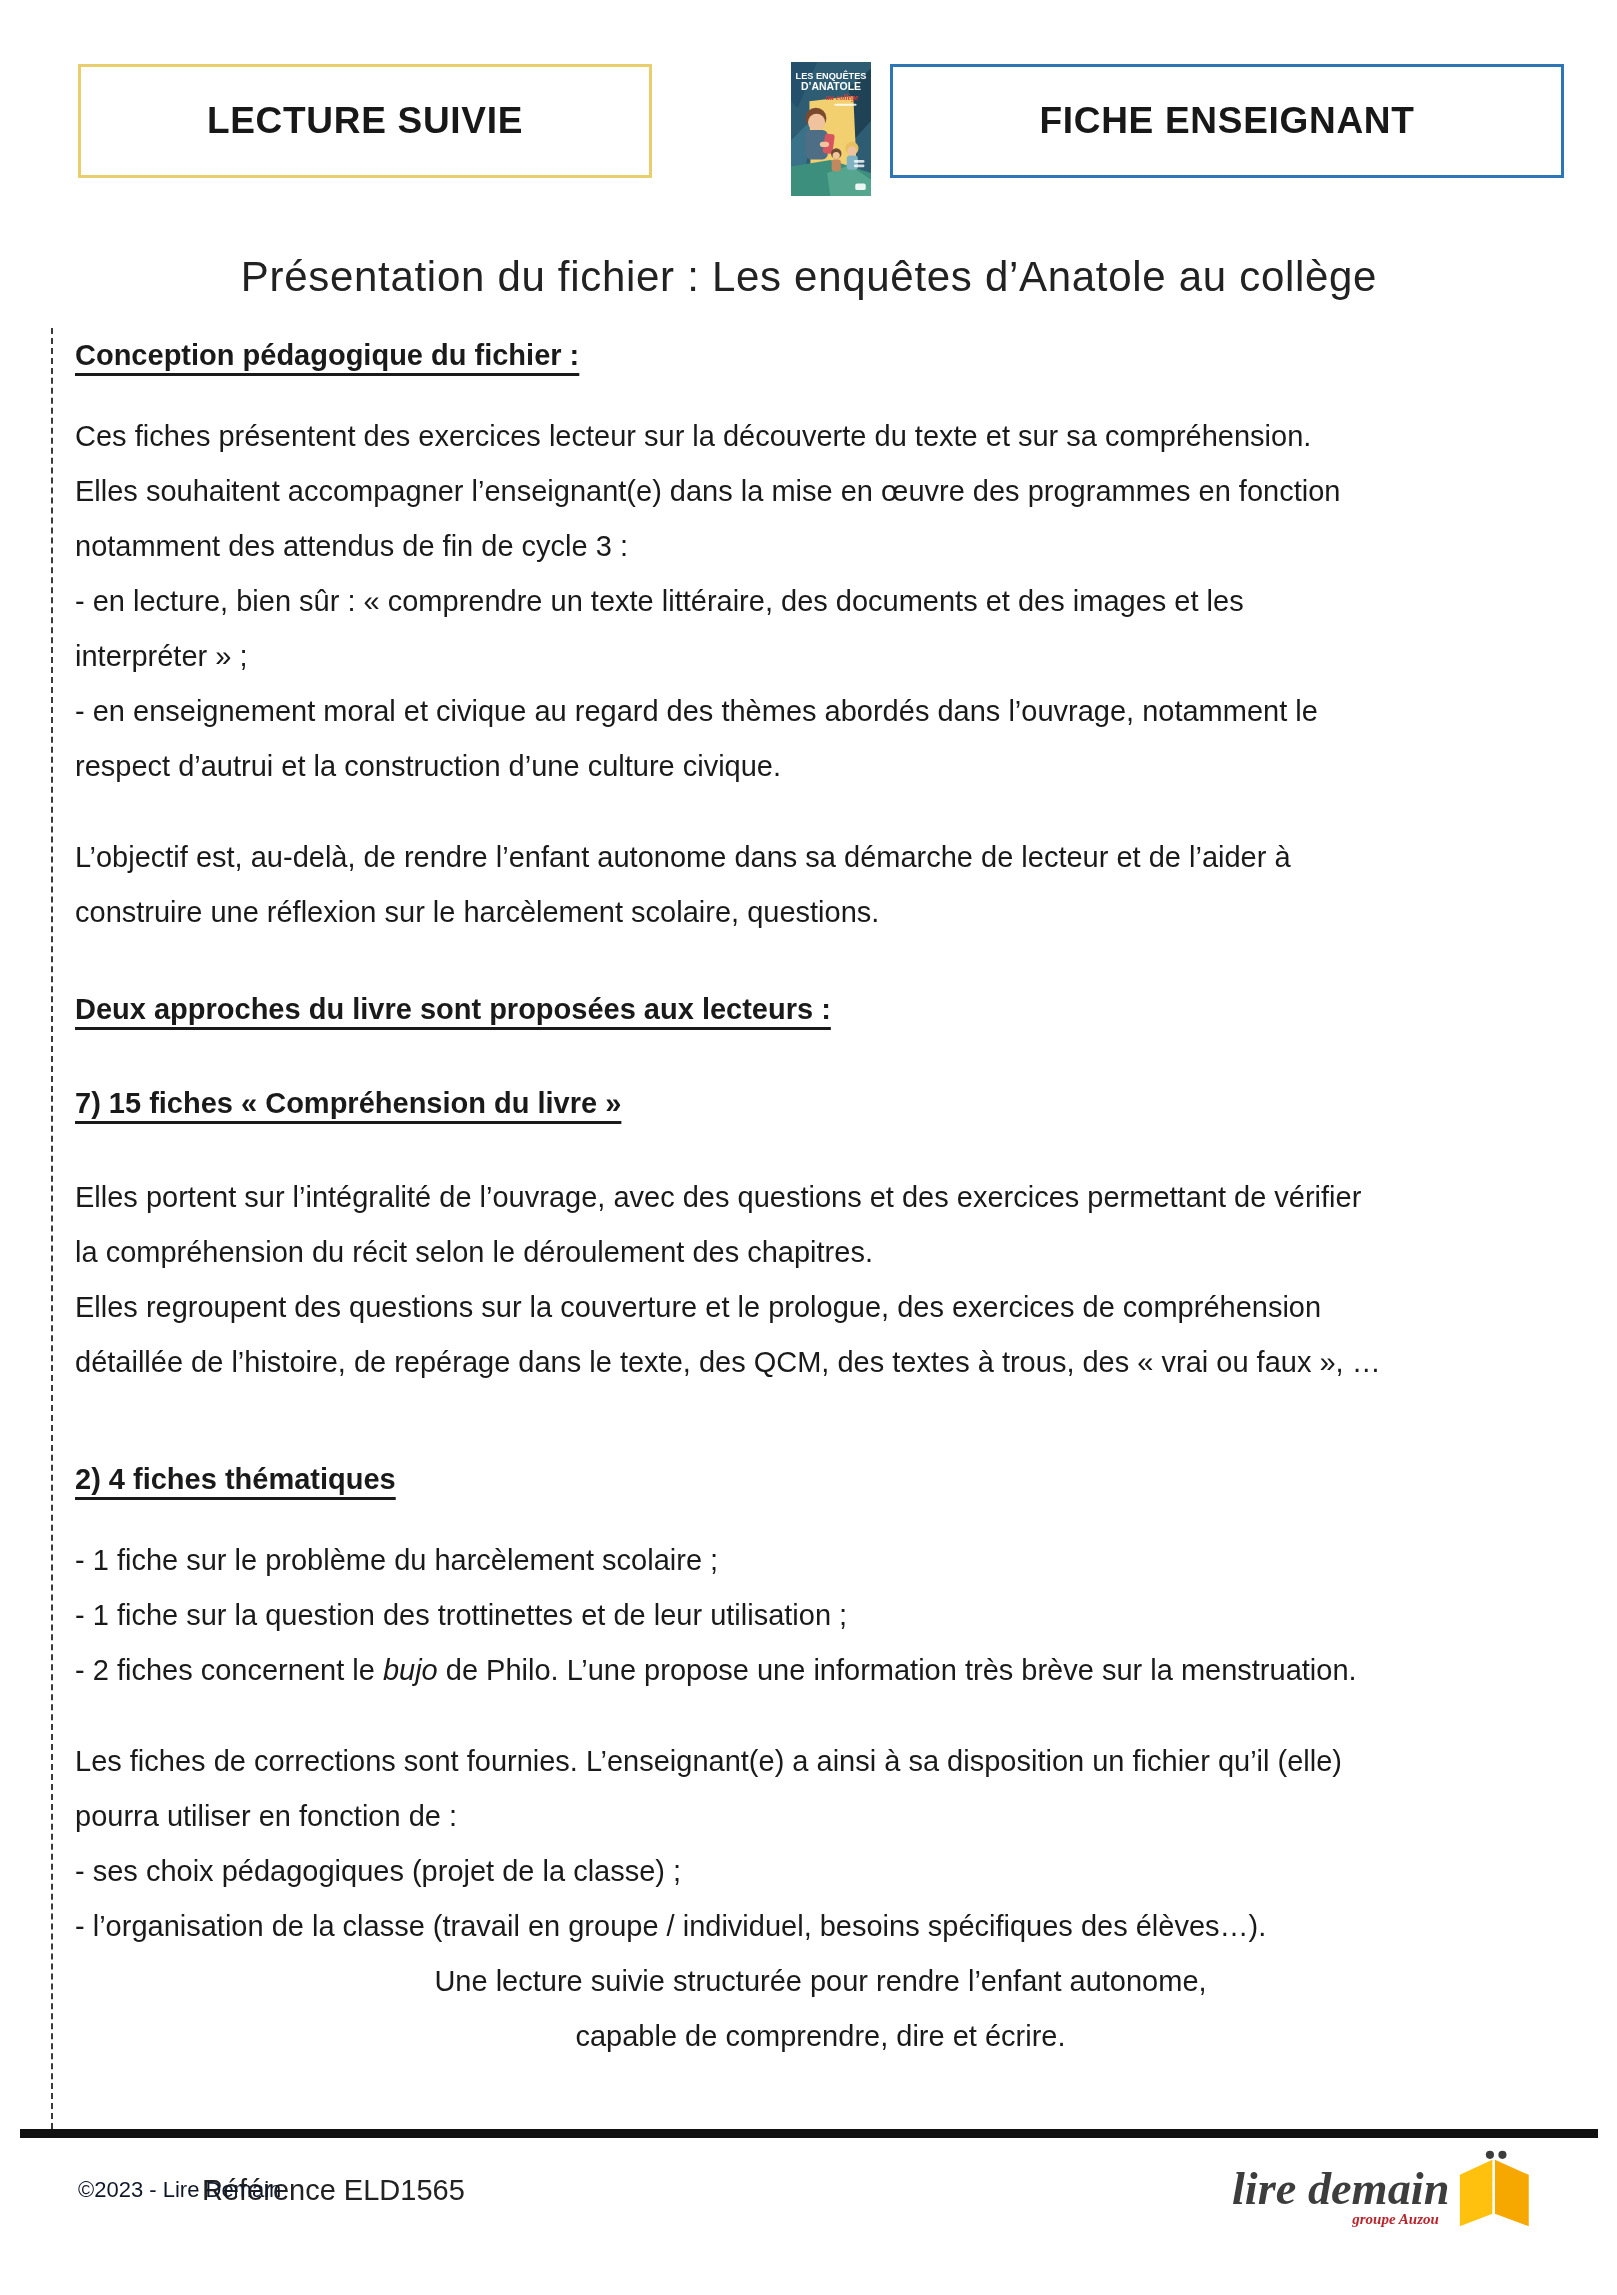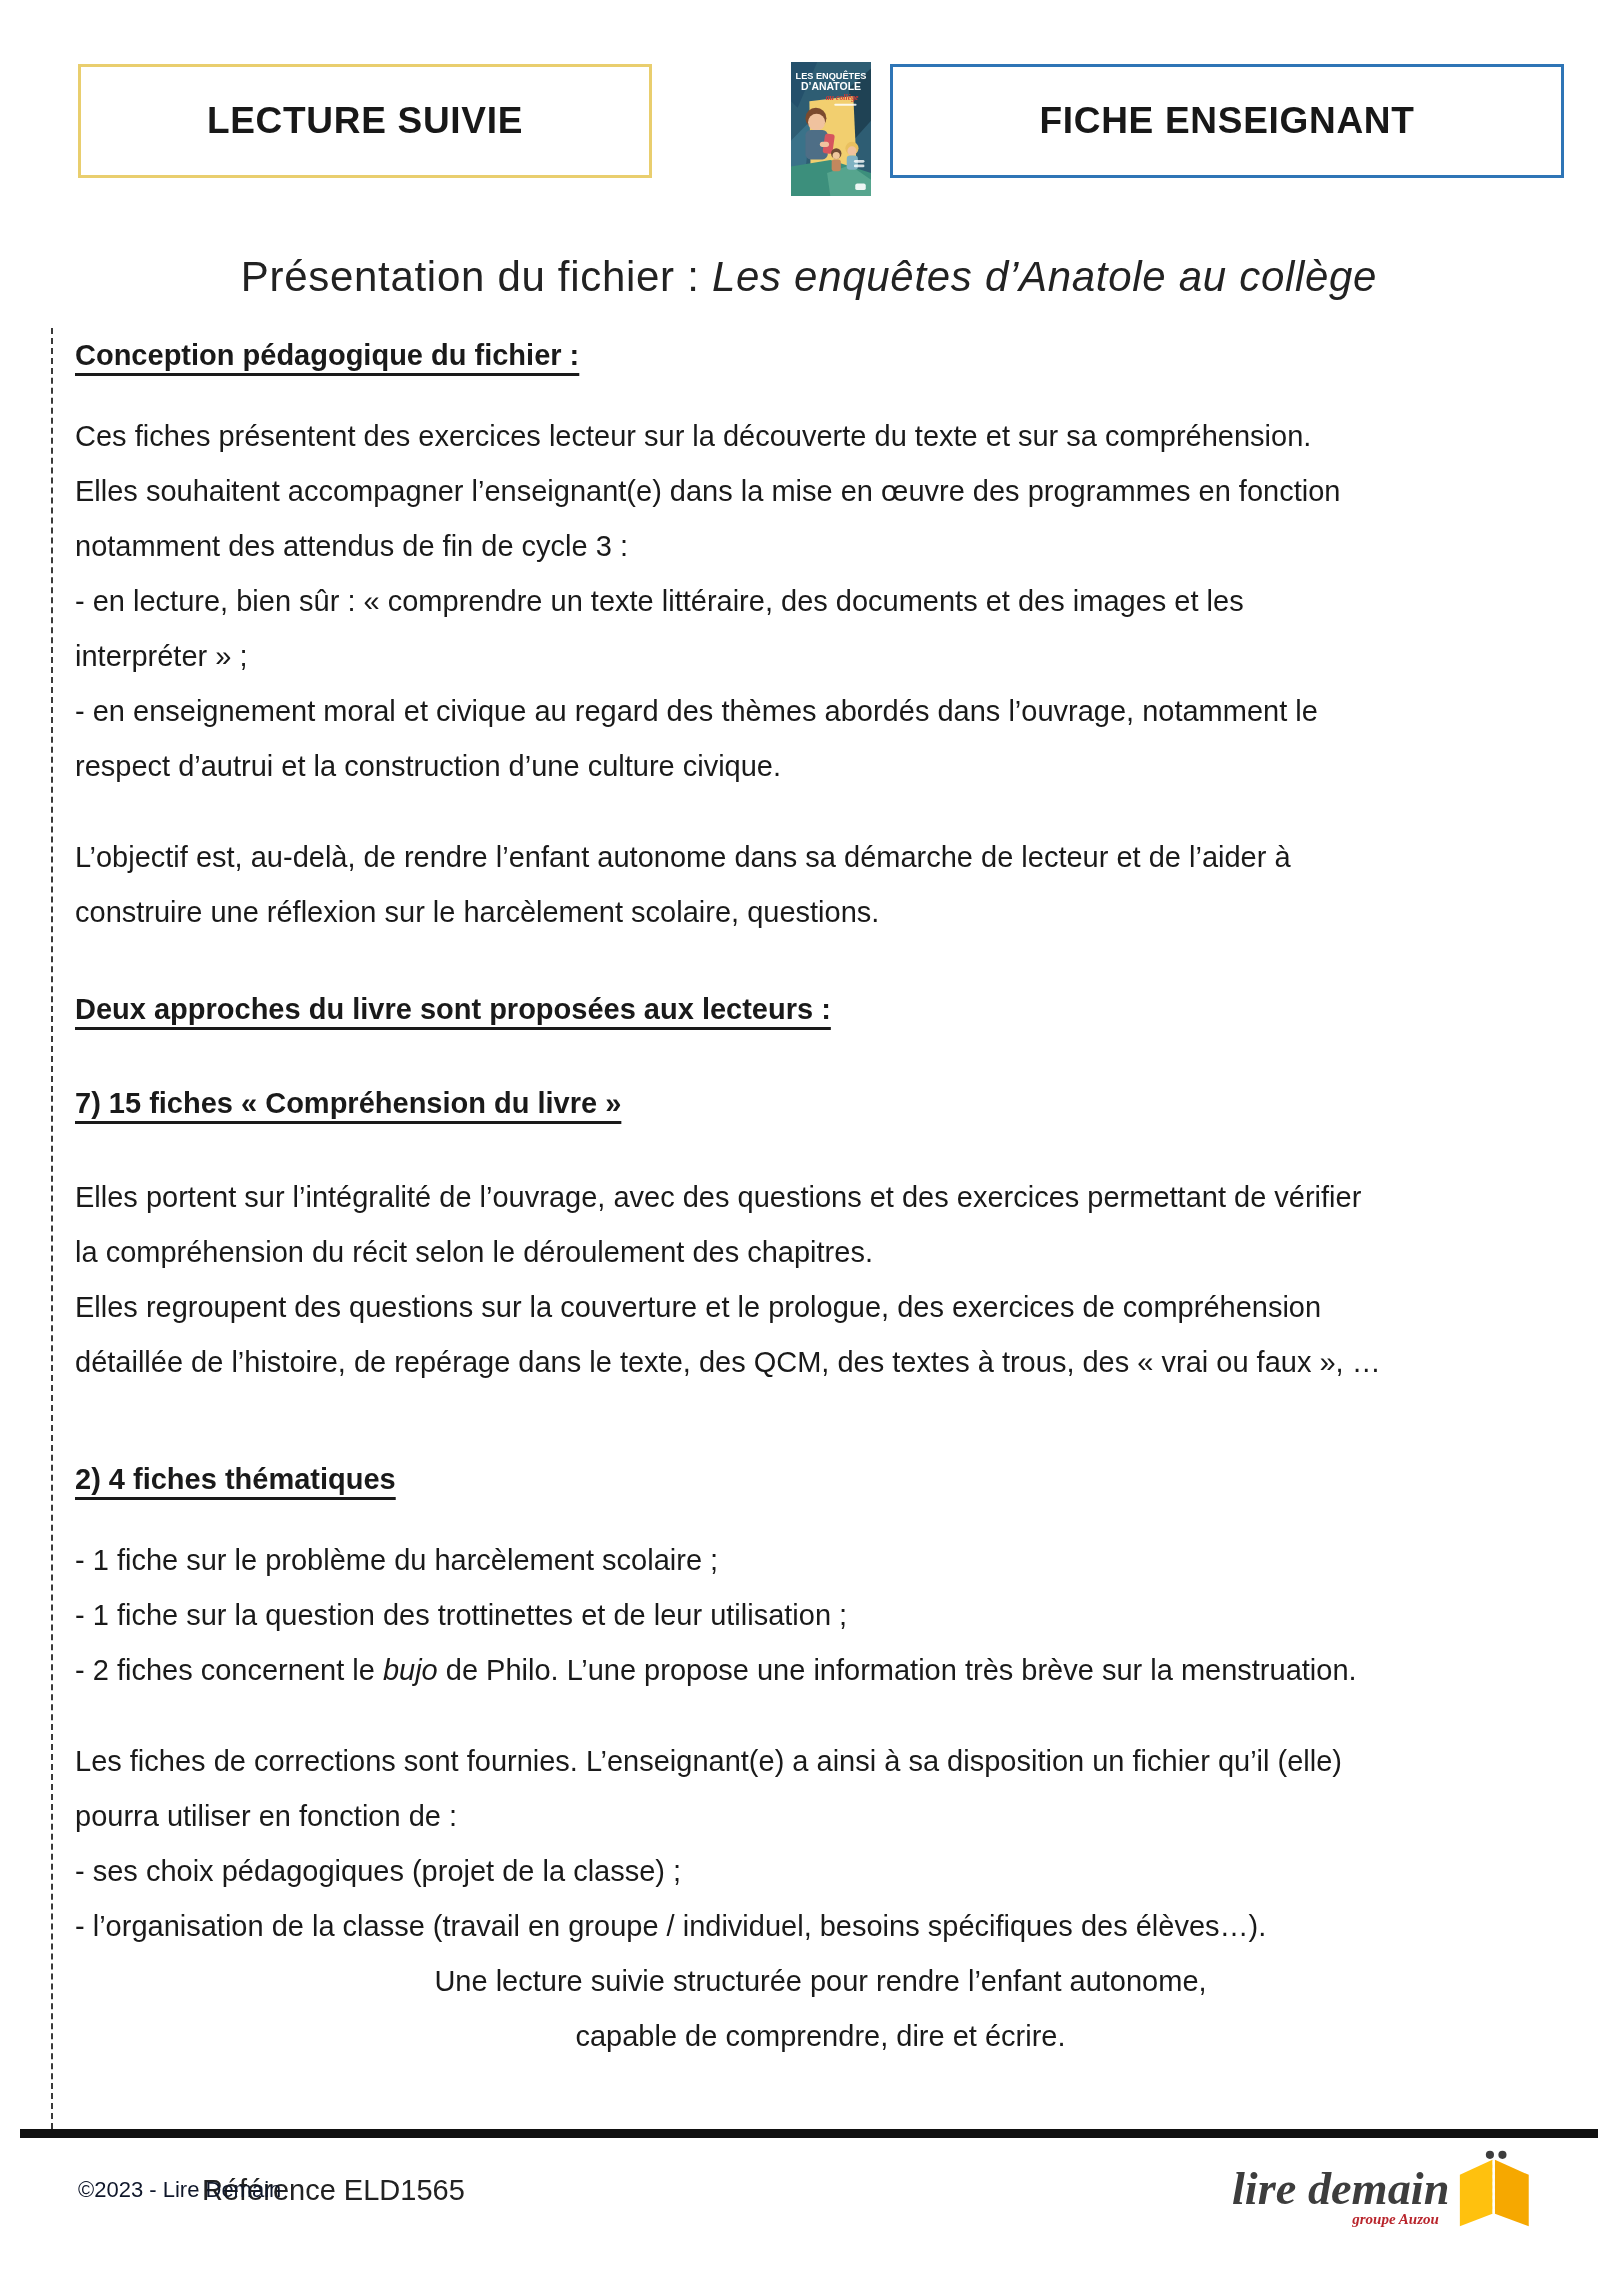--- a/index.html
+++ b/index.html
@@ -30,21 +30,21 @@
   .cover-wrap svg{display:block;width:100%;height:100%;}
   
   .doc-title{
     margin-top:55px;
     text-align:center;
     font-size:42px;
     color:#222;
     letter-spacing:0.7px;
     white-space:nowrap;
   }
-  .doc-title .book-part{font-style:italic;text-align:center;}
+  .doc-title .book-part{text-align:center;}
   
   .content{
     margin-left:51px;
     margin-right:52px;
     margin-top:27px;
     border-left:2px dashed #3a3a3a;
     padding-left:22px;
     padding-bottom:65px;
     min-height:1754px;
     box-sizing:border-box;

